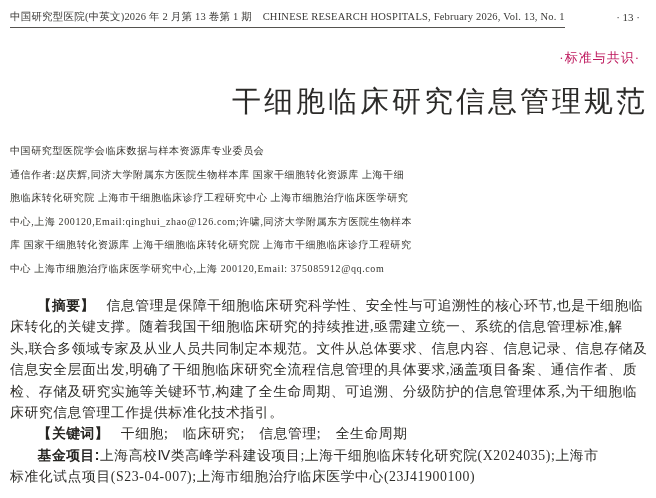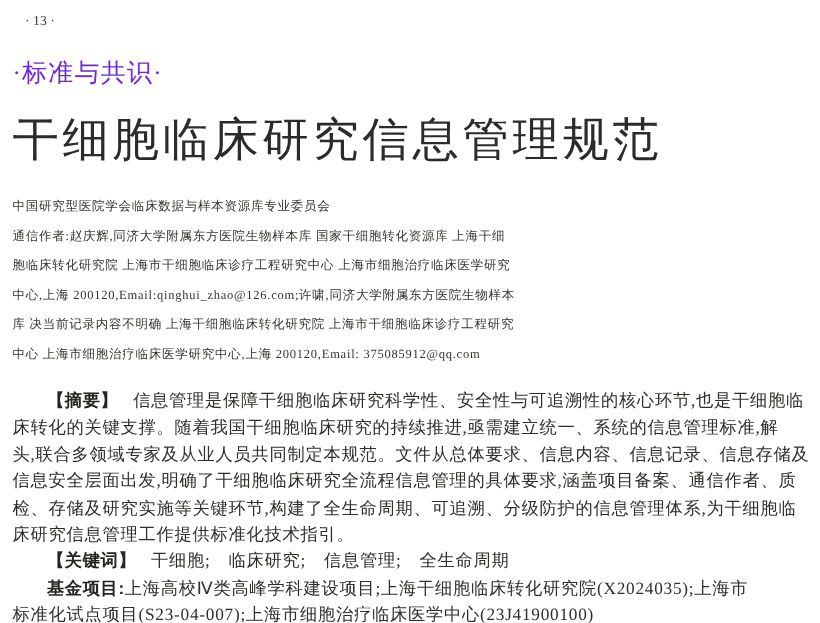--- a/index.html
+++ b/index.html
@@ -37,33 +37,35 @@
     letter-spacing: 0.2px;
   }
   .page-number {
     font-size: 11px;
     padding: 0 8px 0 10px;
     white-space: nowrap;
     text-align: center;
   }
   
   .section-label {
-    font-size: 20px;
+    text-align: right;
+    font-size: 13px;
     letter-spacing: 1px;
     margin-top: 21px;
     padding-right: 8px;
-    color: #6d28d9;
+    color: #be185d;
   }
   
   .title {
-    font-size: 37px;
+    font-size: 29px;
     font-weight: normal;
     letter-spacing: 3px;
     margin: 15px 0 0 0;
     color: #2c2b29;
+    text-align: right;
   }
   
   .affil {
     margin-top: 17px;
     font-size: 10px;
     line-height: 23.5px;
     letter-spacing: 0.6px;
     color: #35342f;
   }
   
@@ -87,34 +89,35 @@
     margin-left: 0.85em;
   }
   .kw-row { margin-top: 0; }
 </style>
 </head>
 <body>
 
 <div class="page">
 
   <div class="header">
+    <span class="header-left">中国研究型医院(中英文)2026 年 2 月第 13 卷第 1 期　CHINESE RESEARCH HOSPITALS, February 2026, Vol. 13, No. 1</span>
     <span class="page-number">· 13 ·</span>
   </div>
 
   <div class="section-label">·标准与共识·</div>
 
   <h1 class="title">干细胞临床研究信息管理规范</h1>
 
   <div class="affil">
     <div>中国研究型医院学会临床数据与样本资源库专业委员会</div>
     <div>
         <div>通信作者:赵庆辉,同济大学附属东方医院生物样本库 国家干细胞转化资源库 上海干细</div>
         <div>胞临床转化研究院 上海市干细胞临床诊疗工程研究中心 上海市细胞治疗临床医学研究</div>
         <div>中心,上海 200120,Email:qinghui_zhao@126.com;许啸,同济大学附属东方医院生物样本</div>
-        <div>库 决当前记录内容不明确 上海干细胞临床转化研究院 上海市干细胞临床诊疗工程研究</div>
+        <div>库 国家干细胞转化资源库 上海干细胞临床转化研究院 上海市干细胞临床诊疗工程研究</div>
         <div>中心 上海市细胞治疗临床医学研究中心,上海 200120,Email: 375085912@qq.com</div>
       </div>
   </div>
 
   <div class="abstract-block">
     <div class="indent2">
       <span class="heiti-label">【摘要】</span><span class="after-label">信息管理是保障干细胞临床研究科学性、安全性与可追溯性的核心环节,也是干细胞临</span>
     </div>
     <div>
         <div>床转化的关键支撑。随着我国干细胞临床研究的持续推进,亟需建立统一、系统的信息管理标准,解</div>

